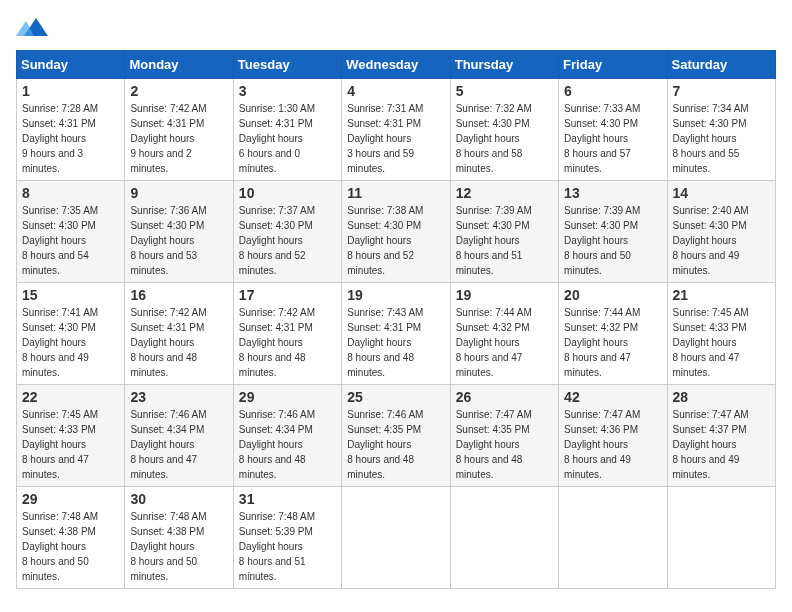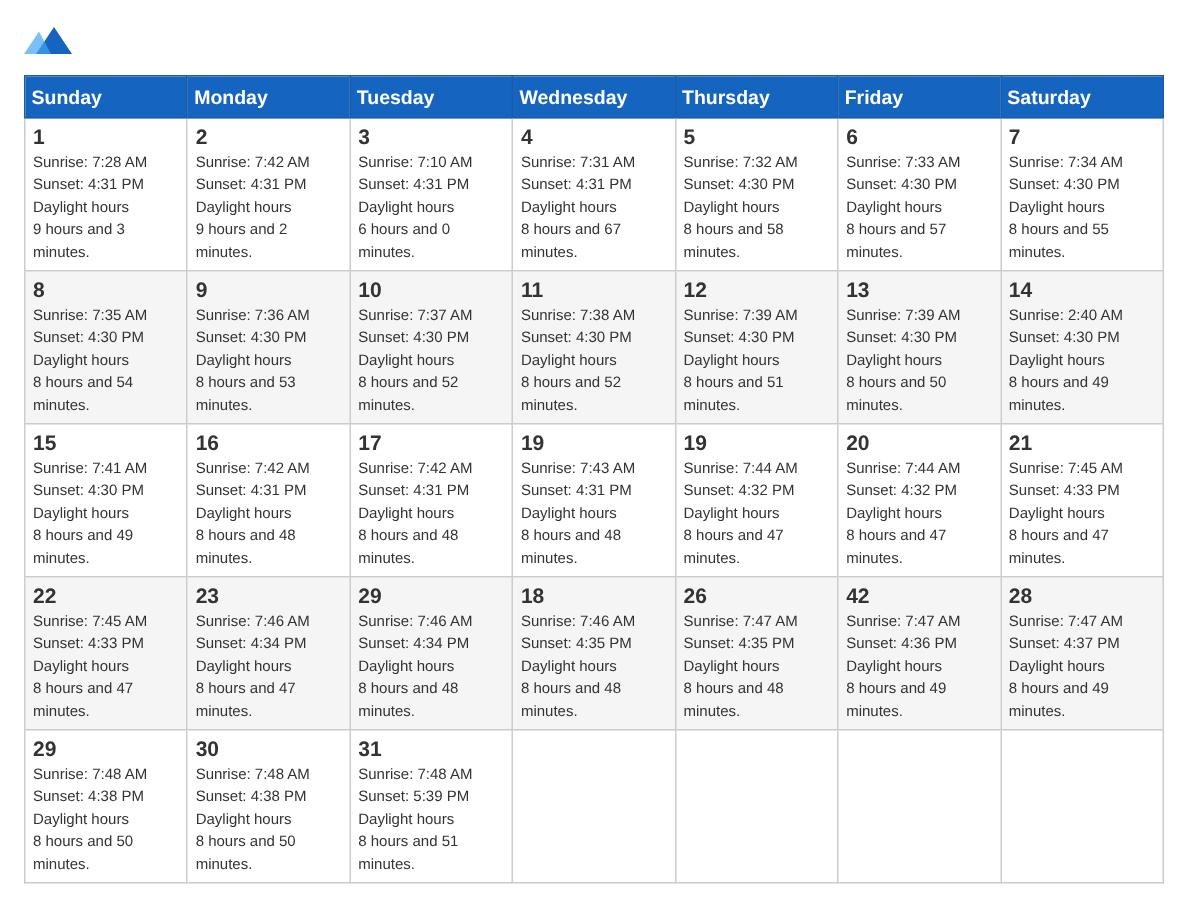--- a/index.html
+++ b/index.html
@@ -129,33 +129,33 @@
         <div class="day-info">
           <span>Sunrise: 7:42 AM</span><br>
           <span>Sunset: 4:31 PM</span><br>
           <span>Daylight hours</span><br>
           <span>9 hours and 2 minutes.</span>
         </div>
       </td>
         <td>
         <span class="day-num">3</span>
         <div class="day-info">
-          <span>Sunrise: 7:10 AM</span><br>
+          <span>Sunrise: 1:30 AM</span><br>
           <span>Sunset: 4:31 PM</span><br>
           <span>Daylight hours</span><br>
           <span>6 hours and 0 minutes.</span>
         </div>
       </td>
         <td>
         <span class="day-num">4</span>
         <div class="day-info">
           <span>Sunrise: 7:31 AM</span><br>
           <span>Sunset: 4:31 PM</span><br>
           <span>Daylight hours</span><br>
-          <span>8 hours and 67 minutes.</span>
+          <span>3 hours and 59 minutes.</span>
         </div>
       </td>
         <td>
         <span class="day-num">5</span>
         <div class="day-info">
           <span>Sunrise: 7:32 AM</span><br>
           <span>Sunset: 4:30 PM</span><br>
           <span>Daylight hours</span><br>
           <span>8 hours and 58 minutes.</span>
         </div>
@@ -331,21 +331,21 @@
         <td>
         <span class="day-num">29</span>
         <div class="day-info">
           <span>Sunrise: 7:46 AM</span><br>
           <span>Sunset: 4:34 PM</span><br>
           <span>Daylight hours</span><br>
           <span>8 hours and 48 minutes.</span>
         </div>
       </td>
         <td>
-        <span class="day-num">18</span>
+        <span class="day-num">25</span>
         <div class="day-info">
           <span>Sunrise: 7:46 AM</span><br>
           <span>Sunset: 4:35 PM</span><br>
           <span>Daylight hours</span><br>
           <span>8 hours and 48 minutes.</span>
         </div>
       </td>
         <td>
         <span class="day-num">26</span>
         <div class="day-info">

